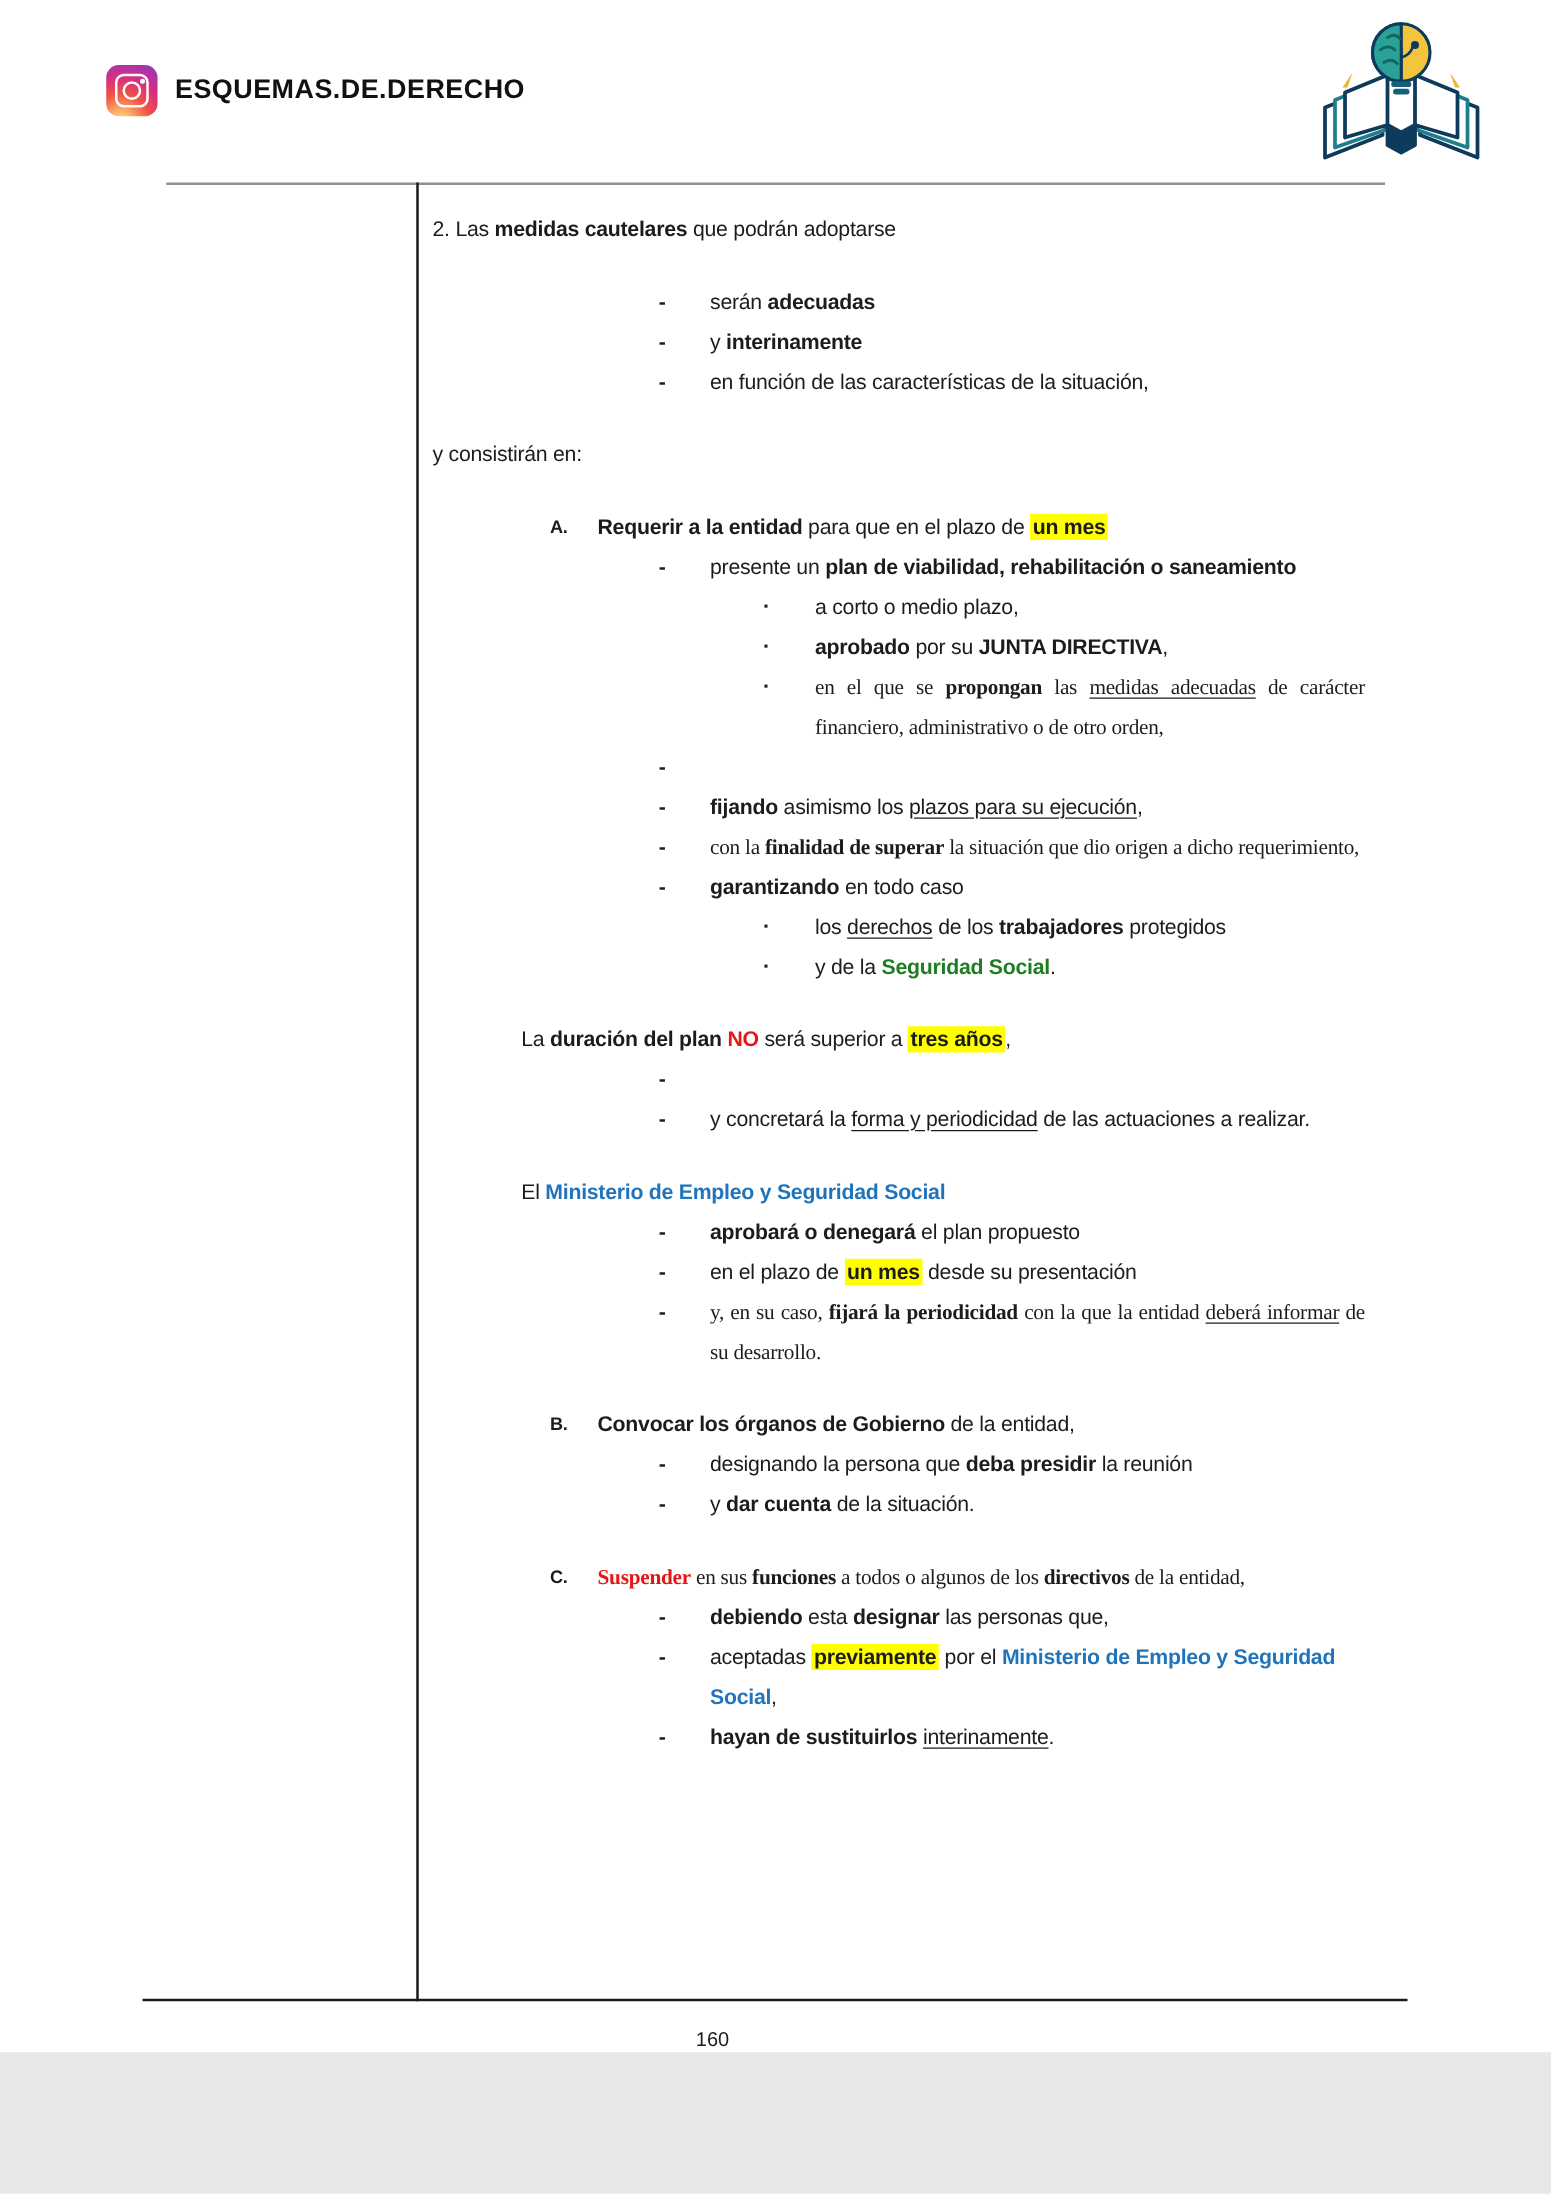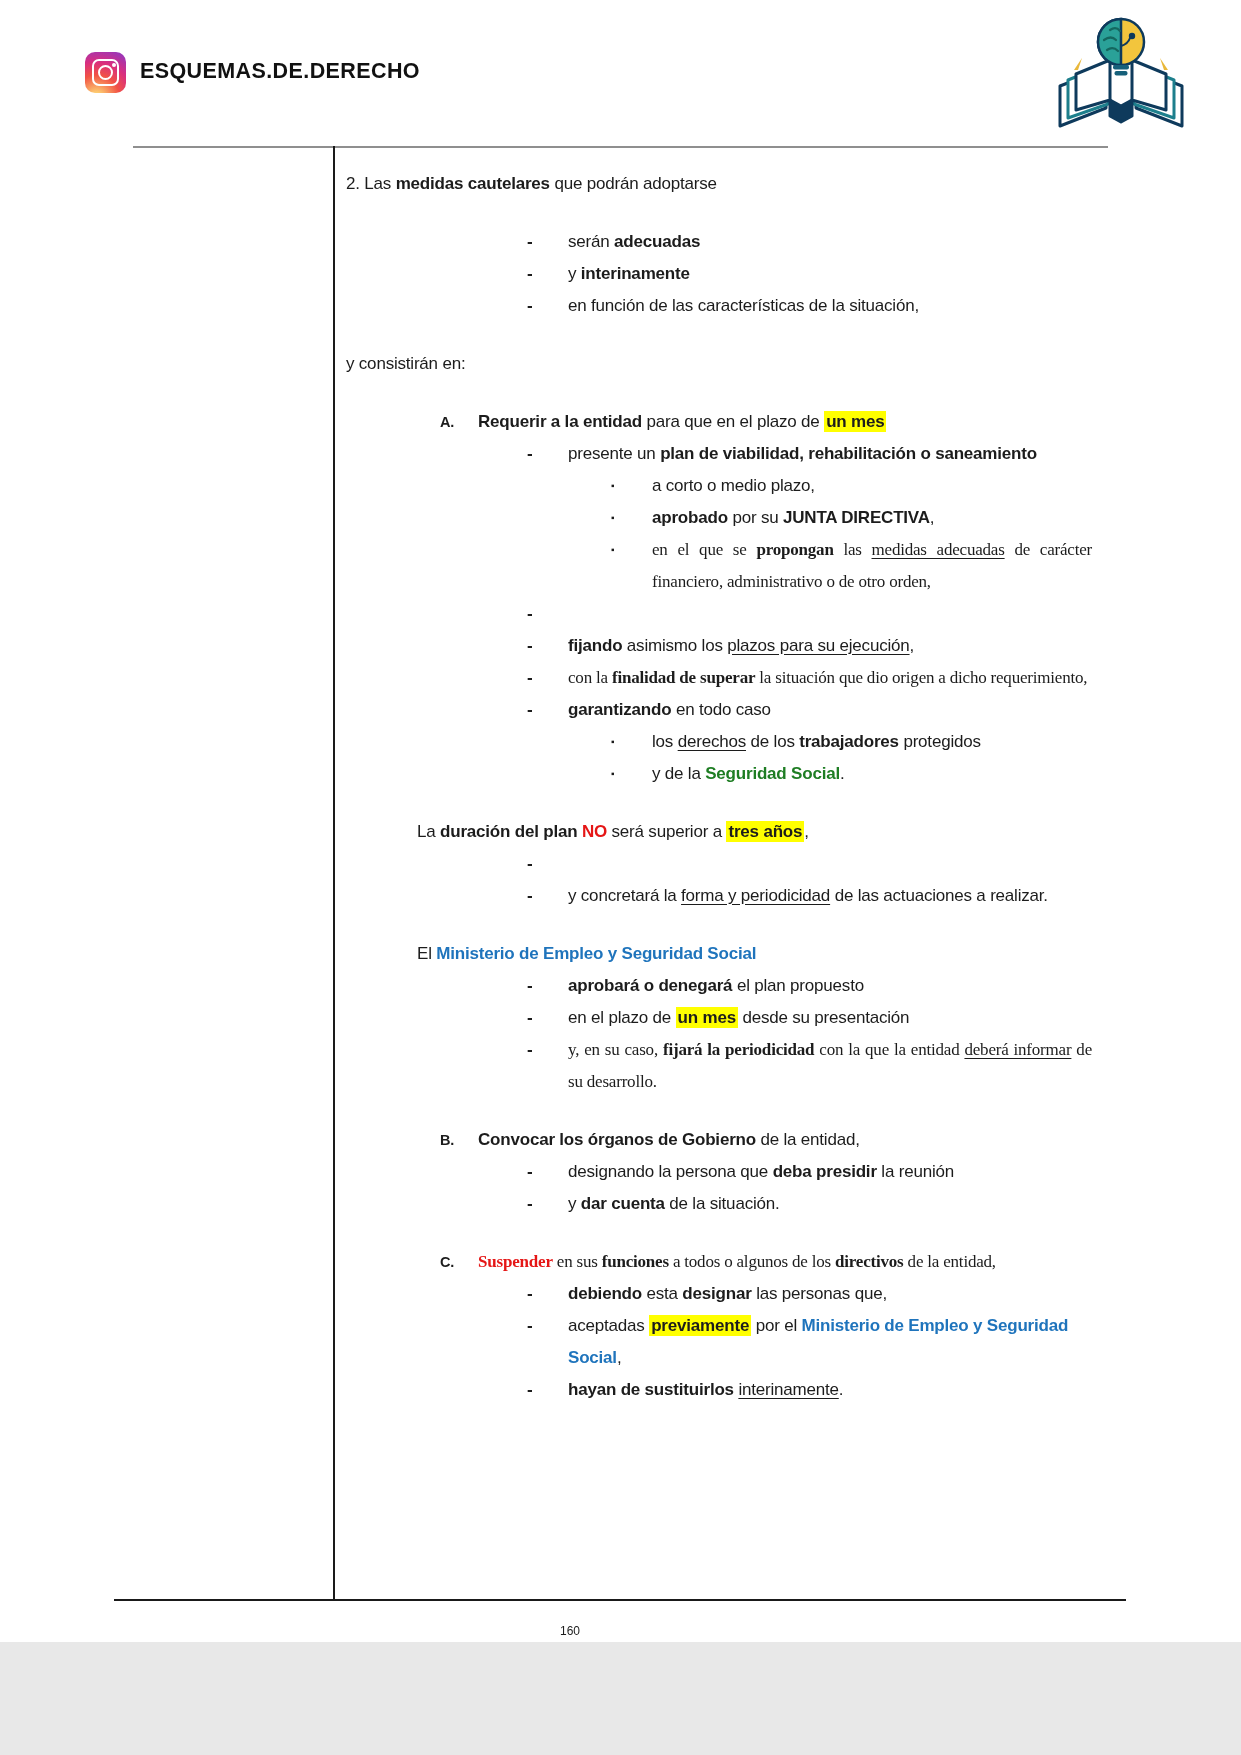--- a/index.html
+++ b/index.html
@@ -37,21 +37,21 @@
   .narrow{max-width:691px;text-align:justify;}
 
   .b{font-weight:700;}
   .u{text-decoration:underline;text-underline-offset:3px;}
   .hl{background:var(--hl,#ffff00);padding:1px 2px;}
   .c-red{color:var(--red,#e51616);}
   .c-blue{color:var(--blue,#1f74bc);}
   .c-green{color:var(--green,#1e7d23);}
 
   .page-number{position:absolute;left:0;top:1624px;width:1140px;text-align:center;
-    font-size:12px;color:#1c1c1c;}
+    font-size:16px;color:#1c1c1c;}
 </style>
 </head>
 <body>
 
 <div class="page">
 
   <div class="ig-badge">
     <span class="ig-cam">
       <span class="ig-lens"></span>
       <span class="ig-dot"></span>

